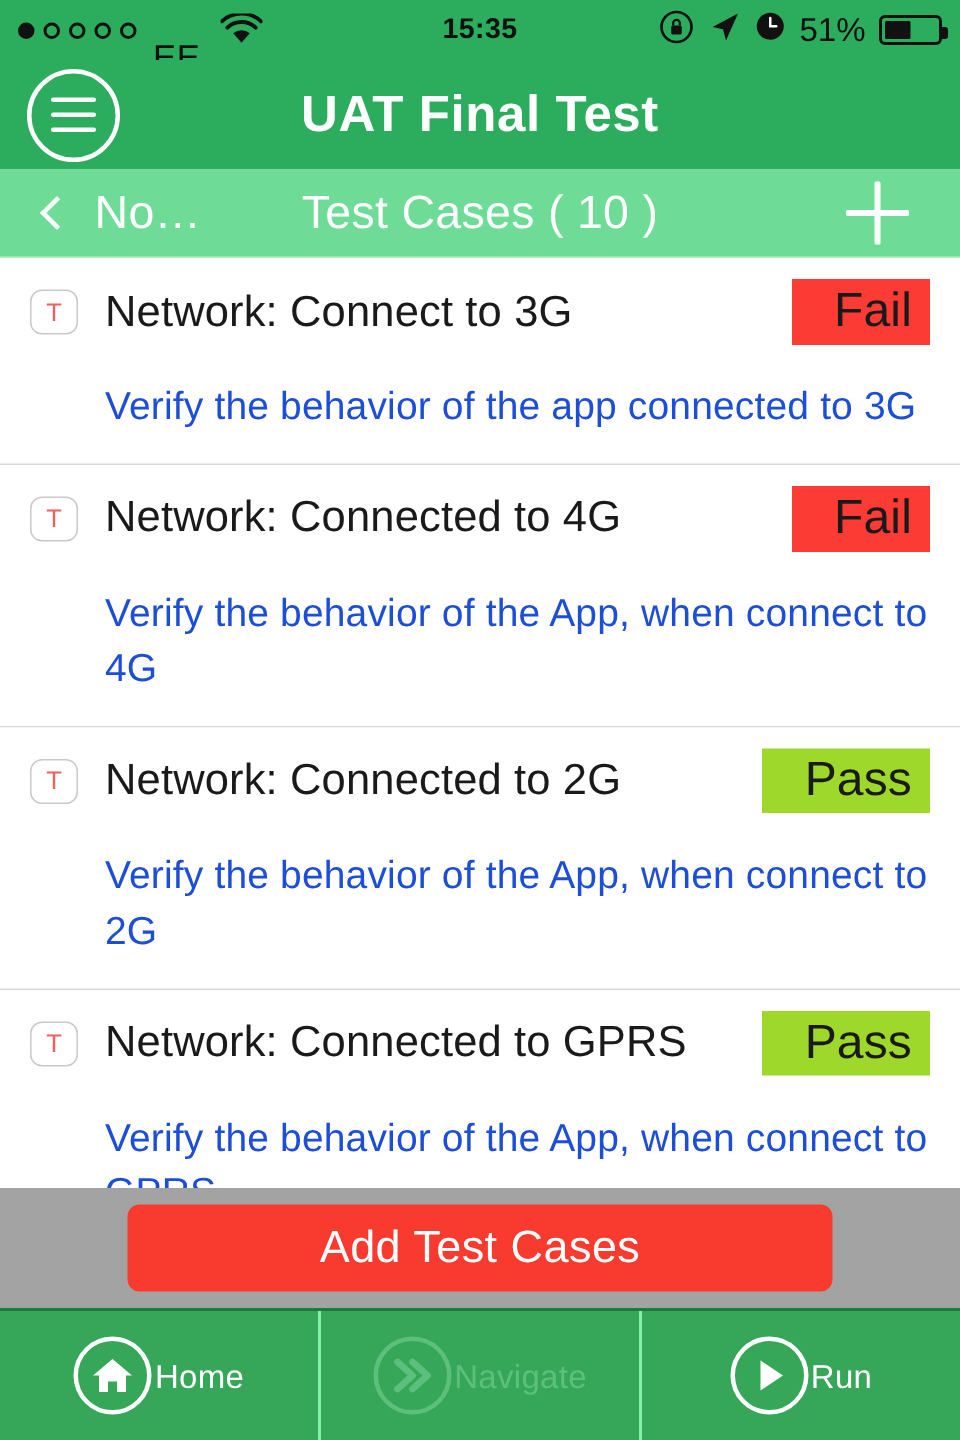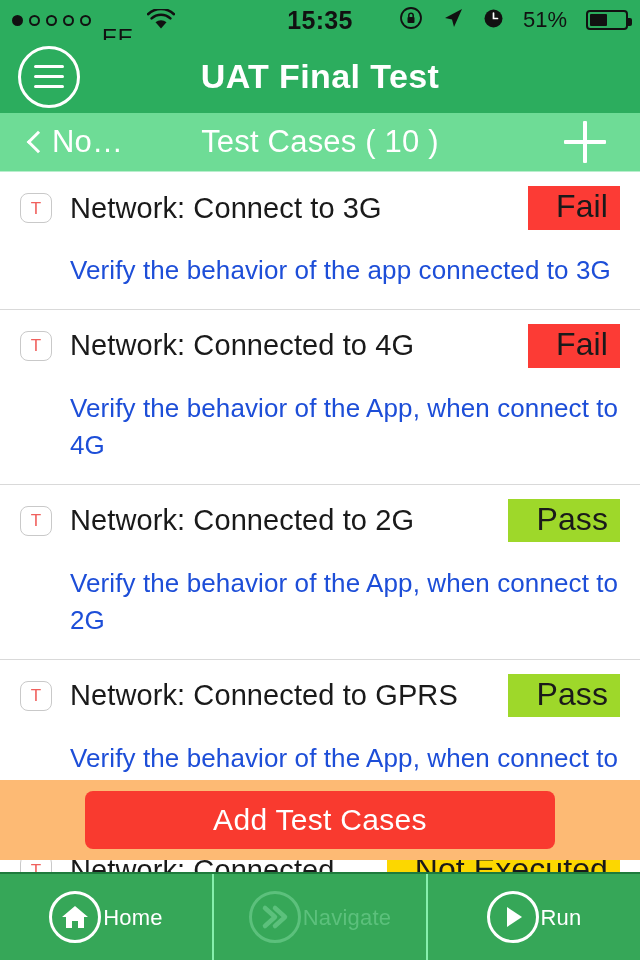--- a/index.html
+++ b/index.html
@@ -28,26 +28,26 @@
   }
   .sb-left { display:flex; align-items:center; gap:7px; }
   .dots { display:flex; align-items:center; gap:6px; }
   .dot { width:11px; height:11px; border-radius:50%; border:2px solid #111; }
   .dot.filled { background:#111; }
   .carrier { font-size:23px; font-weight:400; letter-spacing:0.5px; margin-left:4px;margin-top:36px; }
   .wifi { margin-left:6px; display:flex; align-items:center; }
   .sb-center {
     position:absolute; left:0; right:0; top:0; bottom:0;
     display:flex; align-items:center; justify-content:center;
-    font-size:25px; font-weight:bold; letter-spacing:0.3px;
+    font-size:19px; font-weight:bold; letter-spacing:0.3px;
     pointer-events:none;
   }
   .sb-right {
     margin-left:auto;
-    display:flex; align-items:center; gap:19px;
+    display:flex; align-items:center; gap:9px;
     position:relative; z-index:2;
   }
   .batt-pct { font-size:22px; font-weight:400; }
   .batt {
     width:42px; height:20px;
     border:2px solid #111; border-radius:4px;
     position:relative; display:flex; align-items:center;
     padding:2px;
   }
   .batt::after {
@@ -85,20 +85,21 @@
     height:59px;
     background:#6EDC96;
     display:flex; align-items:center;
     position:relative;
     border-bottom:1px solid #b9eecd;
   }
   .back-btn {
     display:flex; align-items:center;
     margin-left:30px; cursor:pointer;
     color:#ffffff;
+    gap:11px;
   }
   .chev {
     width:16px; height:16px;
     border-left:3px solid #ffffff;
     border-bottom:3px solid #ffffff;
     transform:rotate(45deg);
     margin-right:6px;
   }
   .back-label { font-size:31px; color:#ffffff; letter-spacing:0.2px; }
   .subnav-title {
@@ -171,23 +172,23 @@
     font-size:26px;
     color:#1d4ed8;
     line-height:1.42;
     padding:22px 0 20px 50px;
     letter-spacing:0.1px;
   }
 
   
   .addbar {
     position:absolute;
-    left:0; right:0; bottom:100px;
+    left:0; right:0; bottom:88px;
     height:80px;
-    background:#fdba74;
+    background:#a3a3a3;
     display:flex; align-items:center; justify-content:center;
   }
   .add-btn {
     width:470px; height:58px;
     background:#F93A2F;
     border:none; border-radius:8px;
     color:#ffffff;
     font-family:"Liberation Sans", sans-serif;
     font-size:30px;
     letter-spacing:0.3px;

